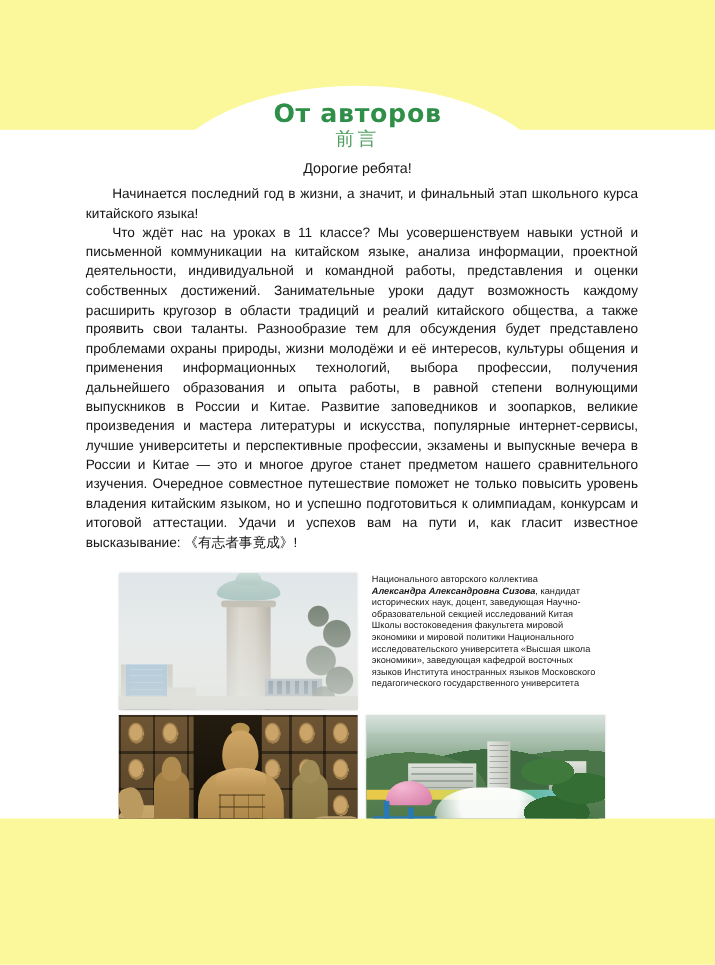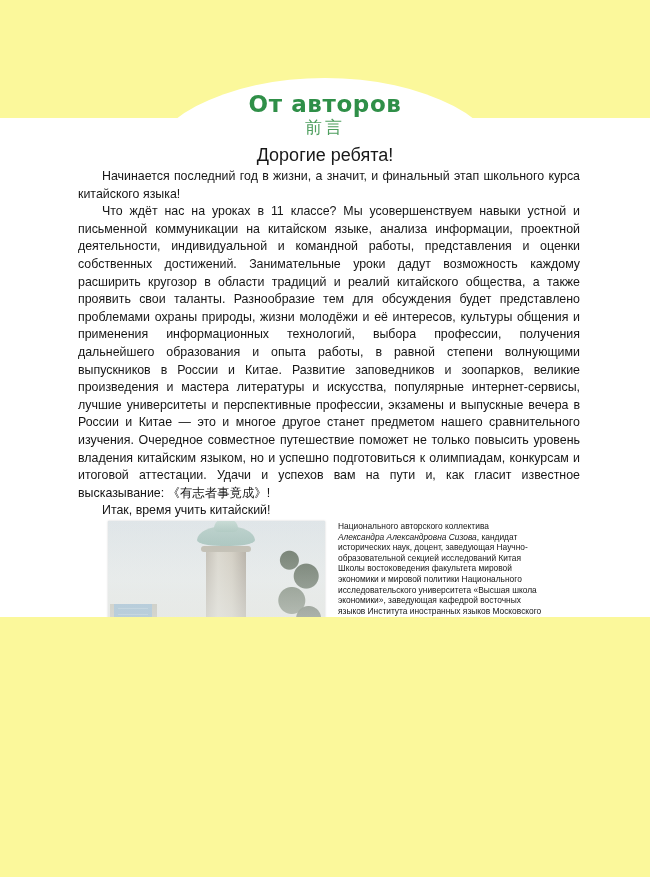--- a/index.html
+++ b/index.html
@@ -12,21 +12,21 @@
     background: #fbf89b;
     font-family: "Liberation Sans", sans-serif;
     overflow: hidden;
     position: relative;
   }
 
   
   #page {
     position: absolute;
     left: 0; top: 0;
-    width: 650px; height: 617px;
+    width: 650px; height: 744px;
     background: #fbf89b;
     overflow: hidden;
   }
 
   
   #sheet {
     position: absolute;
     left: 0;
     top: 118px;
     width: 650px;
@@ -70,21 +70,21 @@
     line-height: 1.25;
     margin-top: 1px;
   }
 
   #greeting {
     position: absolute;
     left: 0;
     top: 145px;
     width: 650px;
     text-align: center;
-    font-size: 18px;
+    font-size: 13px;
     color: #181818;
     z-index: 4;
   }
 
   
   #body-text {
     position: absolute;
     left: 78px;
     top: 168px;
     width: 502px;
@@ -435,21 +435,21 @@
     position: absolute;
     left: 338px;
     top: 521px;
     width: 212px;
     font-size: 8.4px;
     line-height: 10.6px;
     color: #151515;
     z-index: 4;
   }
   #author-caption .author-name {
-    font-weight: normal;
+    font-weight: bold;
     font-style: italic;
   }
 
   
 </style>
 </head>
 <body>
 
 <div id="page">
 
@@ -459,21 +459,20 @@
   <div id="header">
     <div id="title-ru">От авторов</div>
     <div id="title-cn">前言</div>
   </div>
 
   <div id="greeting">Дорогие ребята!</div>
 
   <div id="body-text">
     <p>Начинается последний год в жизни, а значит, и финальный этап школьного курса китайского языка!</p>
     <p>Что ждёт нас на уроках в 11 классе? Мы усовершенствуем навыки устной и письменной коммуникации на китайском языке, анализа информации, проектной деятельности, индивидуальной и командной работы, представления и оценки собственных достижений. Занимательные уроки дадут возможность каждому расширить кругозор в области традиций и реалий китайского общества, а также проявить свои таланты. Разнообразие тем для обсуждения будет представлено проблемами охраны природы, жизни молодёжи и её интересов, культуры общения и применения информационных технологий, выбора профессии, получения дальнейшего образования и опыта работы, в равной степени волнующими выпускников в России и Китае. Развитие заповедников и зоопарков, великие произведения и мастера литературы и искусства, популярные интернет-сервисы, лучшие университеты и перспективные профессии, экзамены и выпускные вечера в России и Китае — это и многое другое станет предметом нашего сравнительного изучения. Очередное совместное путешествие поможет не только повысить уровень владения китайским языком, но и успешно подготовиться к олимпиадам, конкурсам и итоговой аттестации. Удачи и успехов вам на пути и, как гласит известное высказывание: 《有志者事竟成》!</p>
-    <p class="last-line">Итак, время учить китайский!</p>
   </div>
 
   <div class="photo" id="photo-city">
     <div class="blue-block"></div>
     <div class="slab"></div>
     <div class="tower"></div>
     <div class="crown"></div>
     <div class="crown-top"></div>
     <div class="lowrise"></div>
     <div class="tree"></div>

